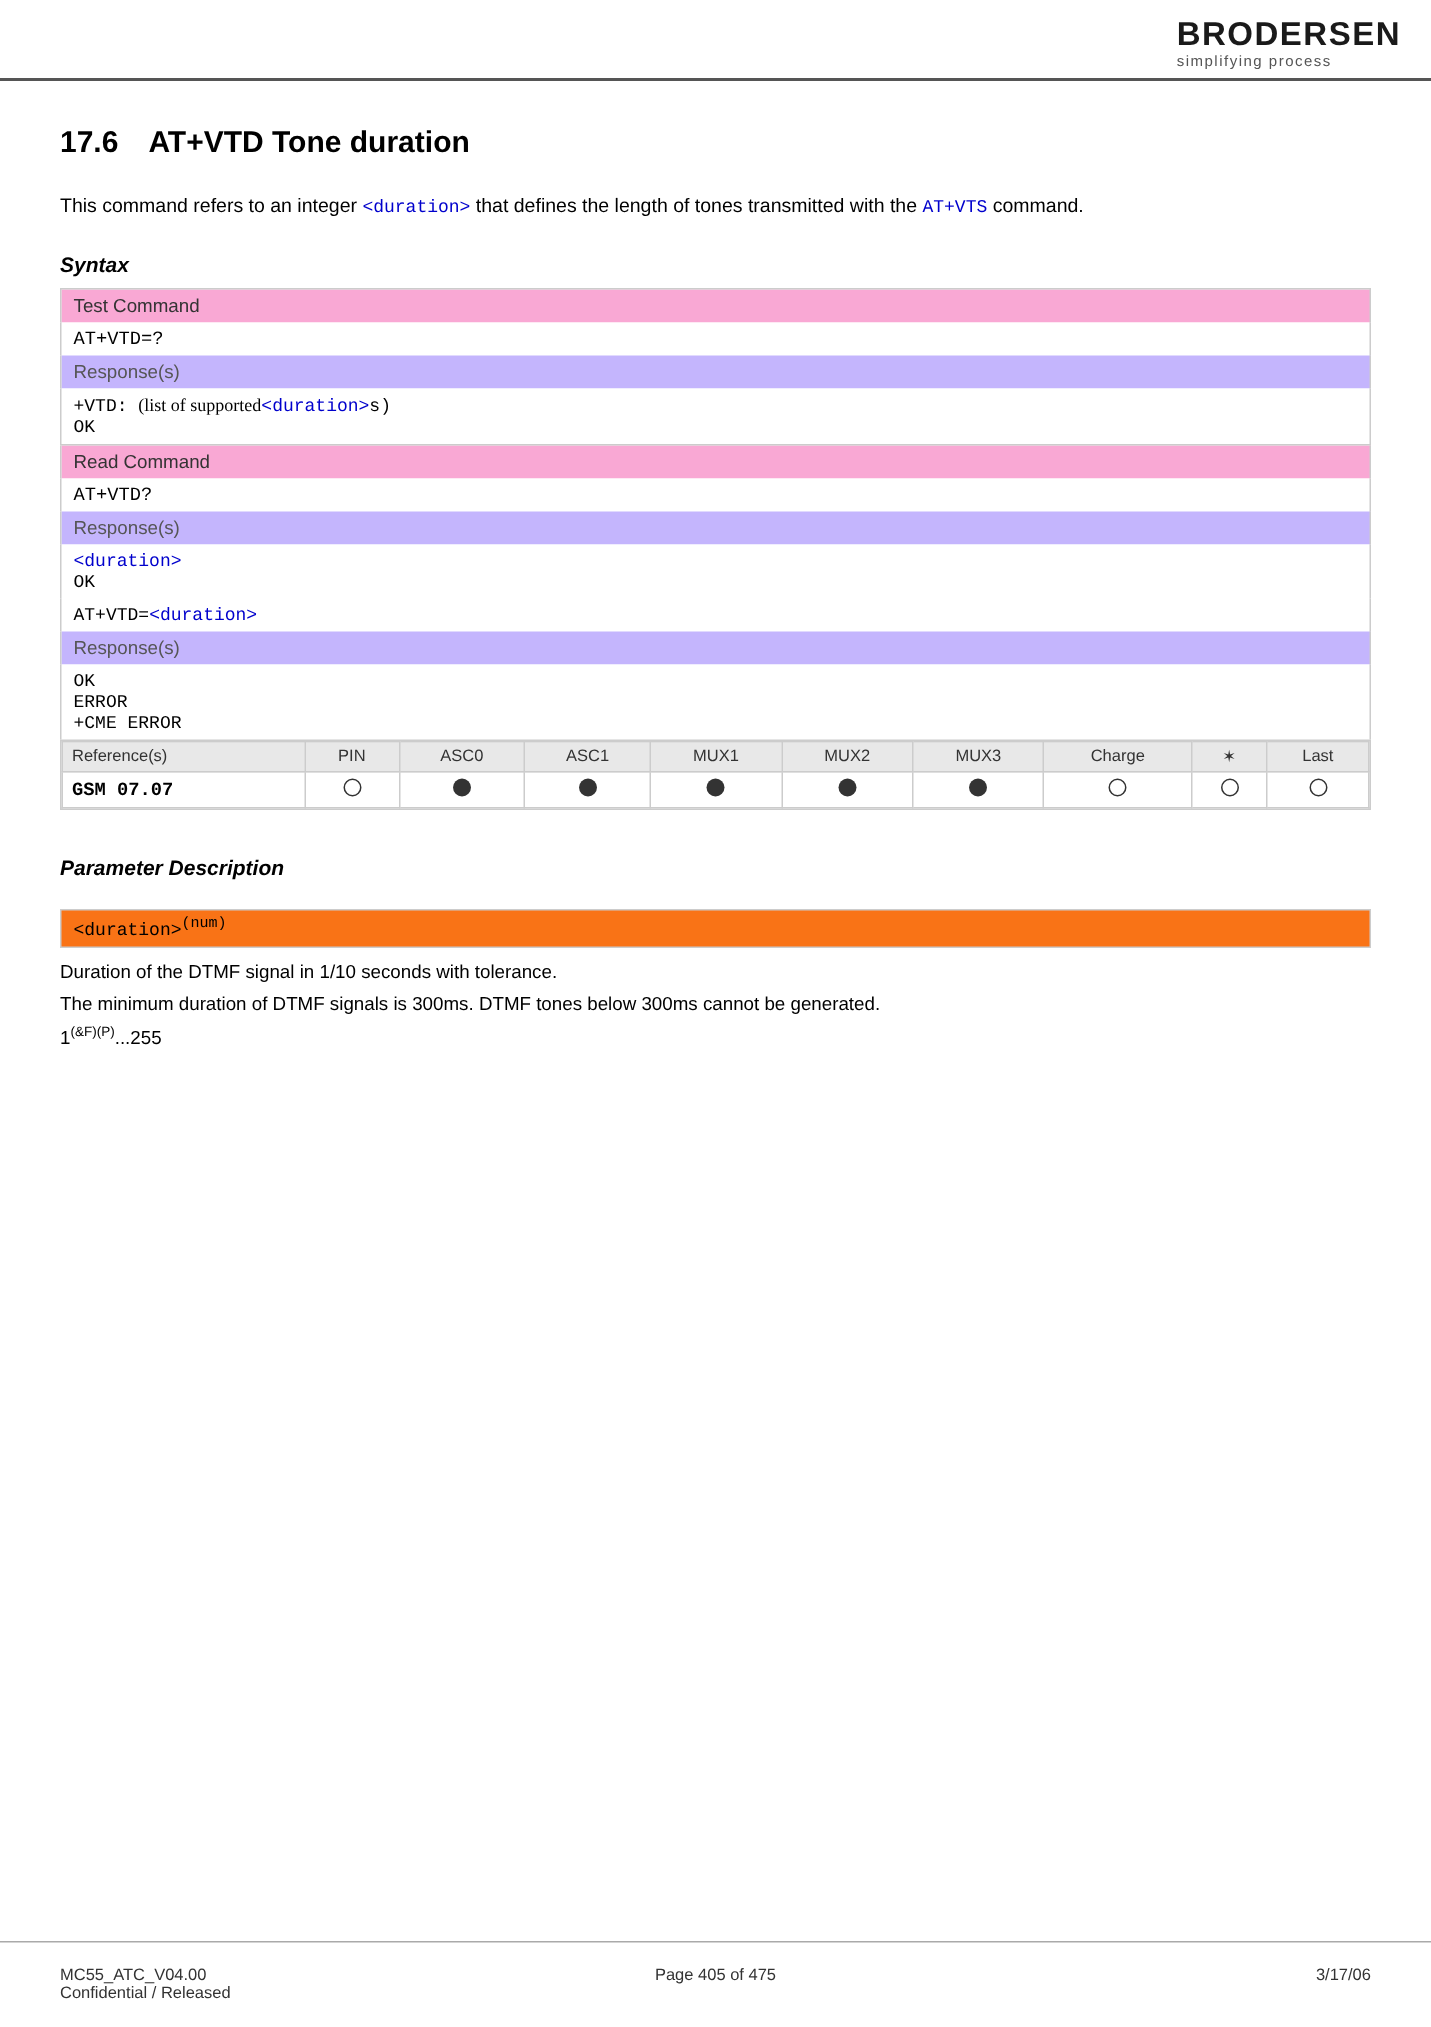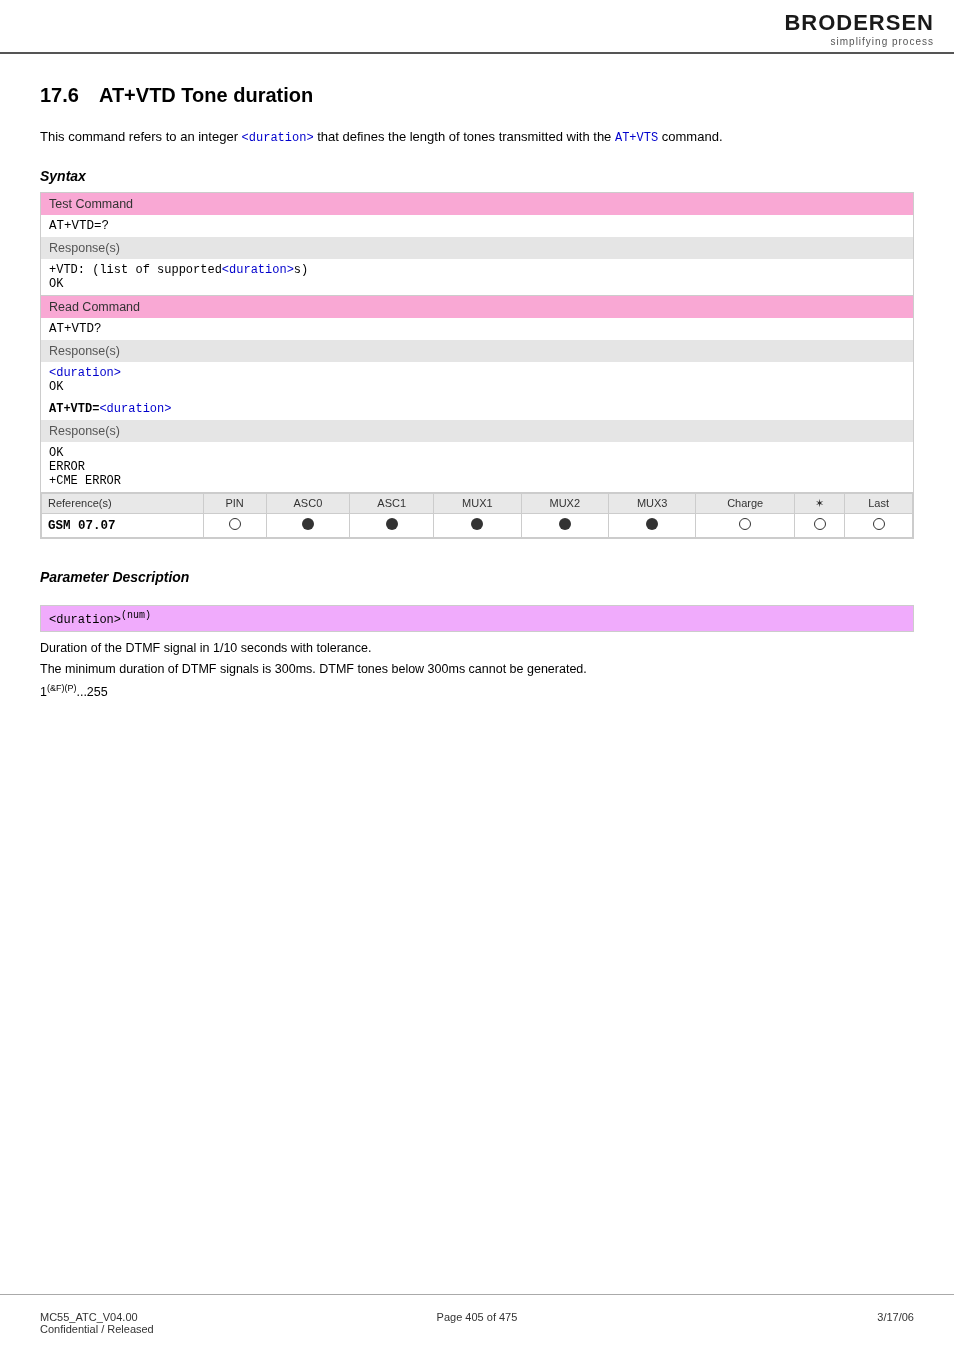--- a/index.html
+++ b/index.html
@@ -15,21 +15,21 @@
 
     
     .header {
       display: flex;
       justify-content: flex-end;
       align-items: center;
       padding: 10px 20px 5px 20px;
       border-bottom: 2px solid #555;
     }
     .logo-area {
-      text-align: right;
+      text-align: left;
       margin-left: 47px;
     }
     .logo-text {
       font-size: 22px;
       font-weight: 900;
       letter-spacing: 1px;
       color: #1a1a1a;
       font-family: Arial Black, Arial, sans-serif;
     }
     .logo-sub {
@@ -97,21 +97,21 @@
       background: #f9a8d4;
       color: #333;
       font-size: 12px;
     }
     .cmd-row-code {
       background: #fff;
       font-family: 'Courier New', monospace;
       font-size: 12px;
     }
     .cmd-row-label {
-      background: #e5e5e5;
+      background: #c4b5fd;
       color: #555;
       font-size: 12px;
     }
     .cmd-divider {
       border-top: 1px solid #ccc;
       border-radius: 10px;
     }
 
     
     .ref-table {
@@ -153,21 +153,21 @@
     .circle-filled {
       display: inline-block;
       width: 12px;
       height: 12px;
       border-radius: 50%;
       background: #333;
     }
 
     
     .param-header {
-      background: #f0abfc;
+      background: #f97316;
       border: 1px solid #ccc;
       padding: 4px 8px;
       font-family: 'Courier New', monospace;
       font-size: 12px;
       margin-top: 20px;
       margin-bottom: 6px;
     }
     .param-desc {
       font-size: 12.5px;
       line-height: 1.7;
@@ -250,21 +250,21 @@
       </td>
     </tr>
     <tr>
       <td class="cmd-row-label">
         <span>Response(s)</span>
       </td>
     </tr>
     <tr>
       <td class="cmd-row-code">
         <span>
-          <code class="mono-black">+VTD: </code><span style="font-family:Liberation Mono, monospace;font-size:12px;"> (list of supported</span><code class="mono-blue">&lt;duration&gt;</code><span style="font-family:'Courier New',monospace;font-size:12px;">s)</span>
+          <code class="mono-black">+VTD: </code><span style="font-family:Liberation Serif, serif;font-size:12px;"> (list of supported</span><code class="mono-blue">&lt;duration&gt;</code><span style="font-family:'Courier New',monospace;font-size:12px;">s)</span>
         </span><br>
         <span style="font-family:'Courier New',monospace;font-size:12px;">OK</span>
       </td>
     </tr>
 
     <tr class="cmd-divider">
       <td class="cmd-row-header">
         <span>Read Command</span>
       </td>
     </tr>
@@ -280,21 +280,21 @@
     </tr>
     <tr>
       <td class="cmd-row-code">
         <code class="mono-blue">&lt;duration&gt;</code><br>
         <span style="font-family:'Courier New',monospace;font-size:12px;">OK</span>
       </td>
     </tr>
 
     <tr>
       <td class="cmd-row-code">
-        <span style="font-family:'Courier New',monospace;font-size:12px;font-weight:bold;">AT+VTD=</span><code class="mono-blue">&lt;duration&gt;</code>
+        <span style="font-family:'Courier New',monospace;font-size:12px;">AT+VTD=</span><code class="mono-blue">&lt;duration&gt;</code>
       </td>
     </tr>
     <tr>
       <td class="cmd-row-label">
         <span>Response(s)</span>
       </td>
     </tr>
     <tr>
       <td class="cmd-row-code">
         <span style="font-family:'Courier New',monospace;font-size:12px;">OK<br>ERROR<br>+CME ERROR</span>

